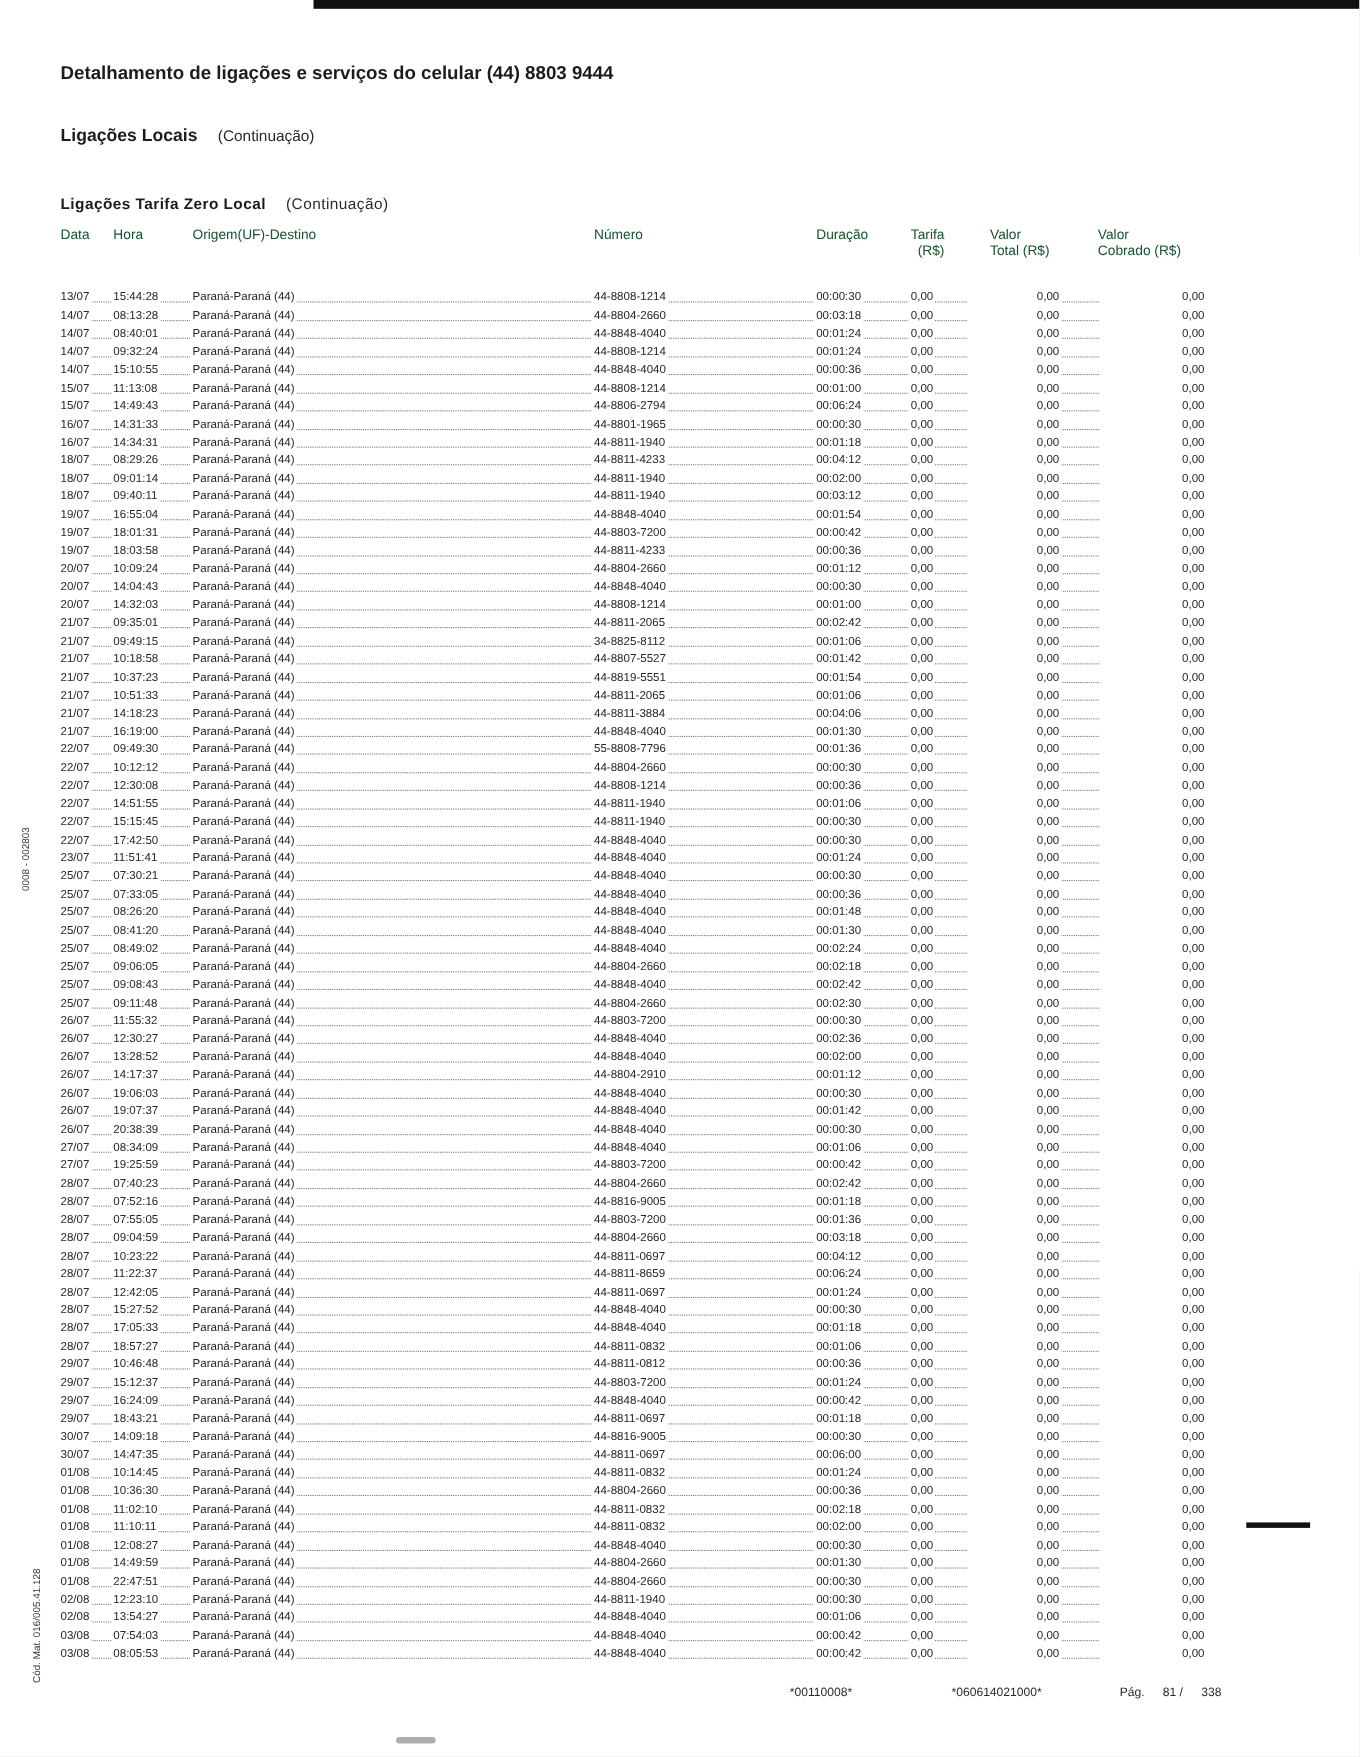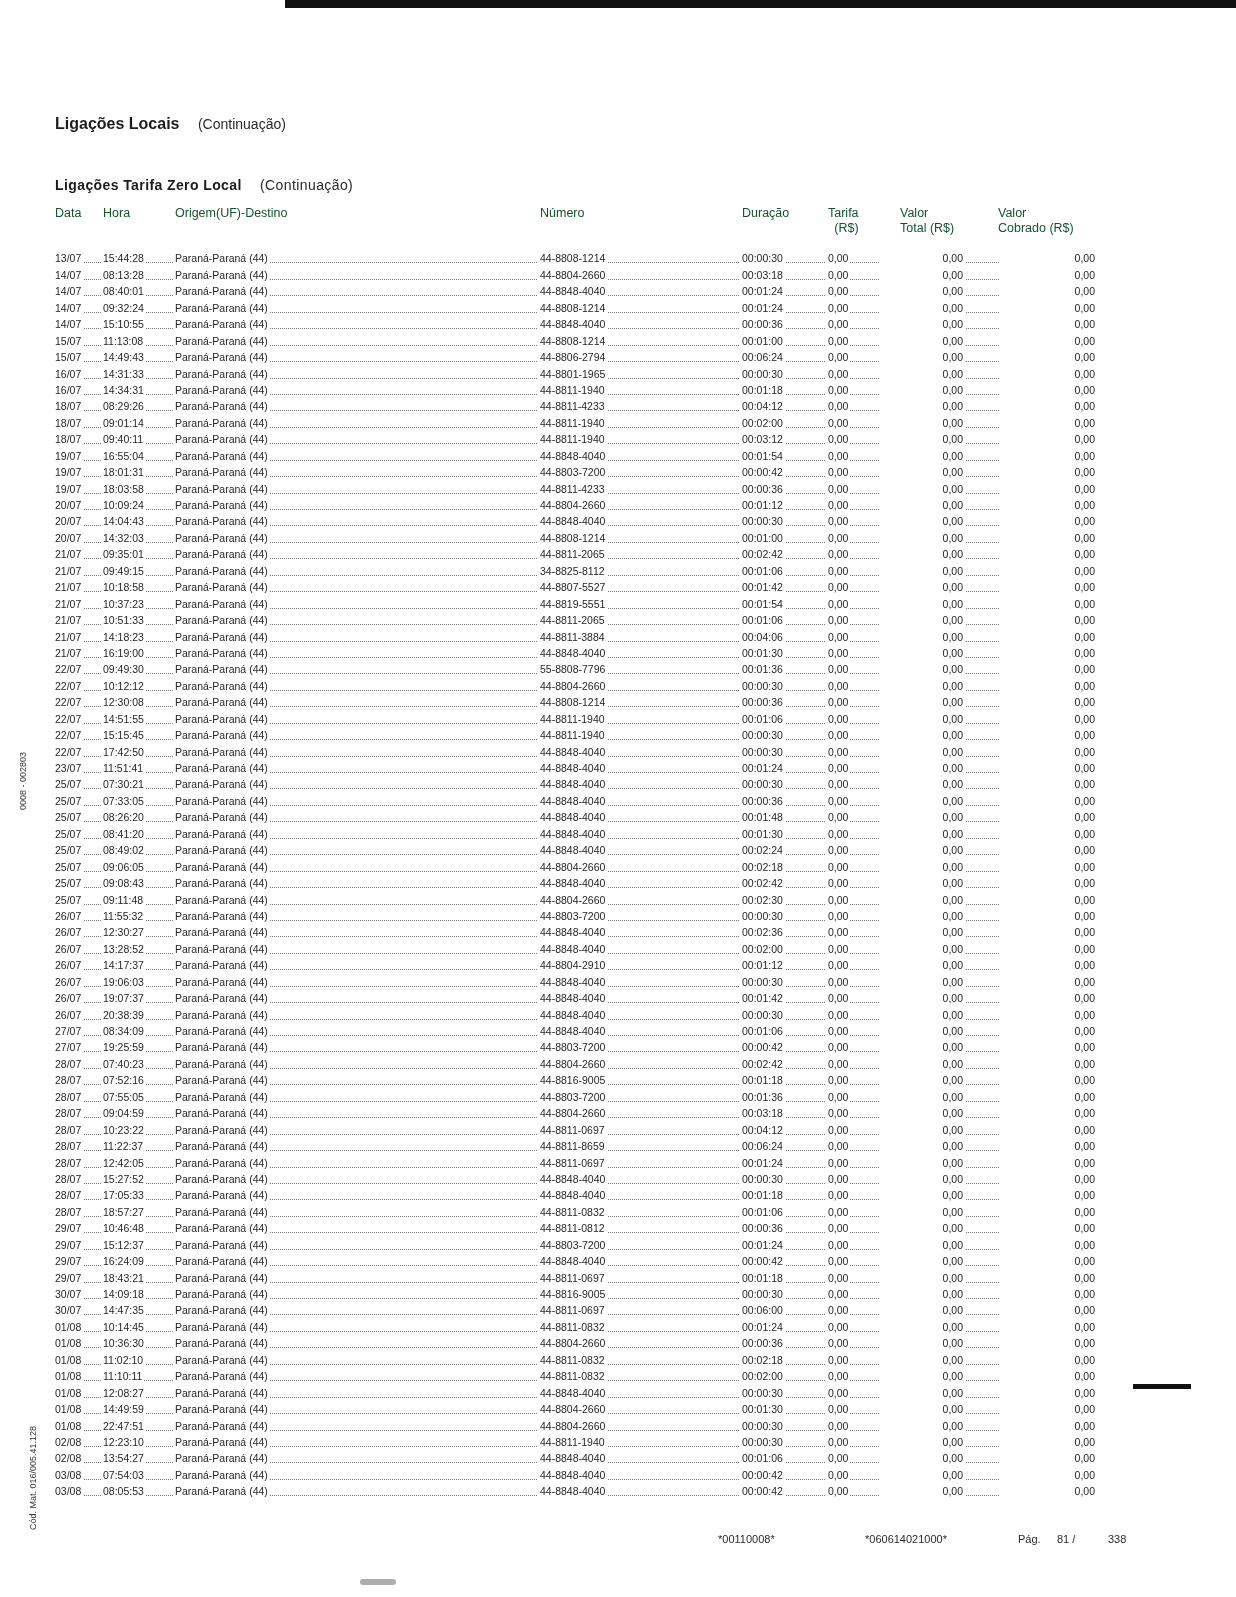--- a/index.html
+++ b/index.html
@@ -22,21 +22,21 @@
   .th { position:absolute; top:0; line-height:15px; }
   .th-data    { left:0; }
   .th-hora    { left:48px; }
   .th-origem  { left:120px; }
   .th-numero  { left:485px; }
   .th-duracao { left:687px; }
   .th-tarifa  { left:773px;text-align:right; }
   .th-total   { left:845px; }
   .th-cobrado { left:943px; }
 
-  .rows { position:absolute; top:250px; left:55px; width:1040px; }
+  .rows { position:absolute; top:262px; left:55px; width:1040px; }
   .row { position:relative; height:16.45px; font-size:10.5px; color:#262626; }
   .leader { position:absolute; left:0; right:2px; bottom:3px; border-bottom:1px dotted #777; }
   .cell { position:absolute; bottom:2px; background:#fff; padding:0 2px; white-space:nowrap; line-height:12px; }
   .c0 { left:-2px; }
   .c1 { left:46px; }
   .c2 { left:118px; }
   .c3 { left:483px; }
   .c4 { left:685px; }
   .c5 { left:771px; }
   .c6 { left:825px; width:85px; text-align:right; }
@@ -44,31 +44,35 @@
 
   .vtext { position:absolute; font-size:9px; color:#333; transform:rotate(-90deg); transform-origin:left top; white-space:nowrap; }
   .vtext-top { left:18px; top:810px; }
   .vtext-bottom { left:28px; top:1530px; }
 
   .footer { position:absolute; top:1533px; left:0; width:1236px; font-size:11px; color:#2a2a2a; }
   .f-code1 { position:absolute; left:718px; }
   .f-code2 { position:absolute; left:865px; }
   .f-pag { position:absolute; left:1018px; }
   .f-pagnum { position:absolute; left:1057px; }
-  .f-pagtotal { position:absolute; left:1092px;margin-left:16px; }
+  .f-pagtotal { position:absolute; left:1092px; }
 </style>
 </head>
 <body>
 
 <div class="page">
 
   <div class="bar-top"></div>
   <div class="bar-right"></div>
   <div class="smudge-bottom"></div>
 
+  <div class="doc-title">
+    <span>Detalhamento de ligações e serviços do celular</span>
+    <span>(44) 8803 9444</span>
+  </div>
 
   <div class="sec1">
     <span>Ligações Locais</span>
     <span class="cont">(Continuação)</span>
   </div>
 
   <div class="sec2">
     <span>Ligações  Tarifa  Zero  Local</span>
     <span class="cont">(Continuação)</span>
   </div>

